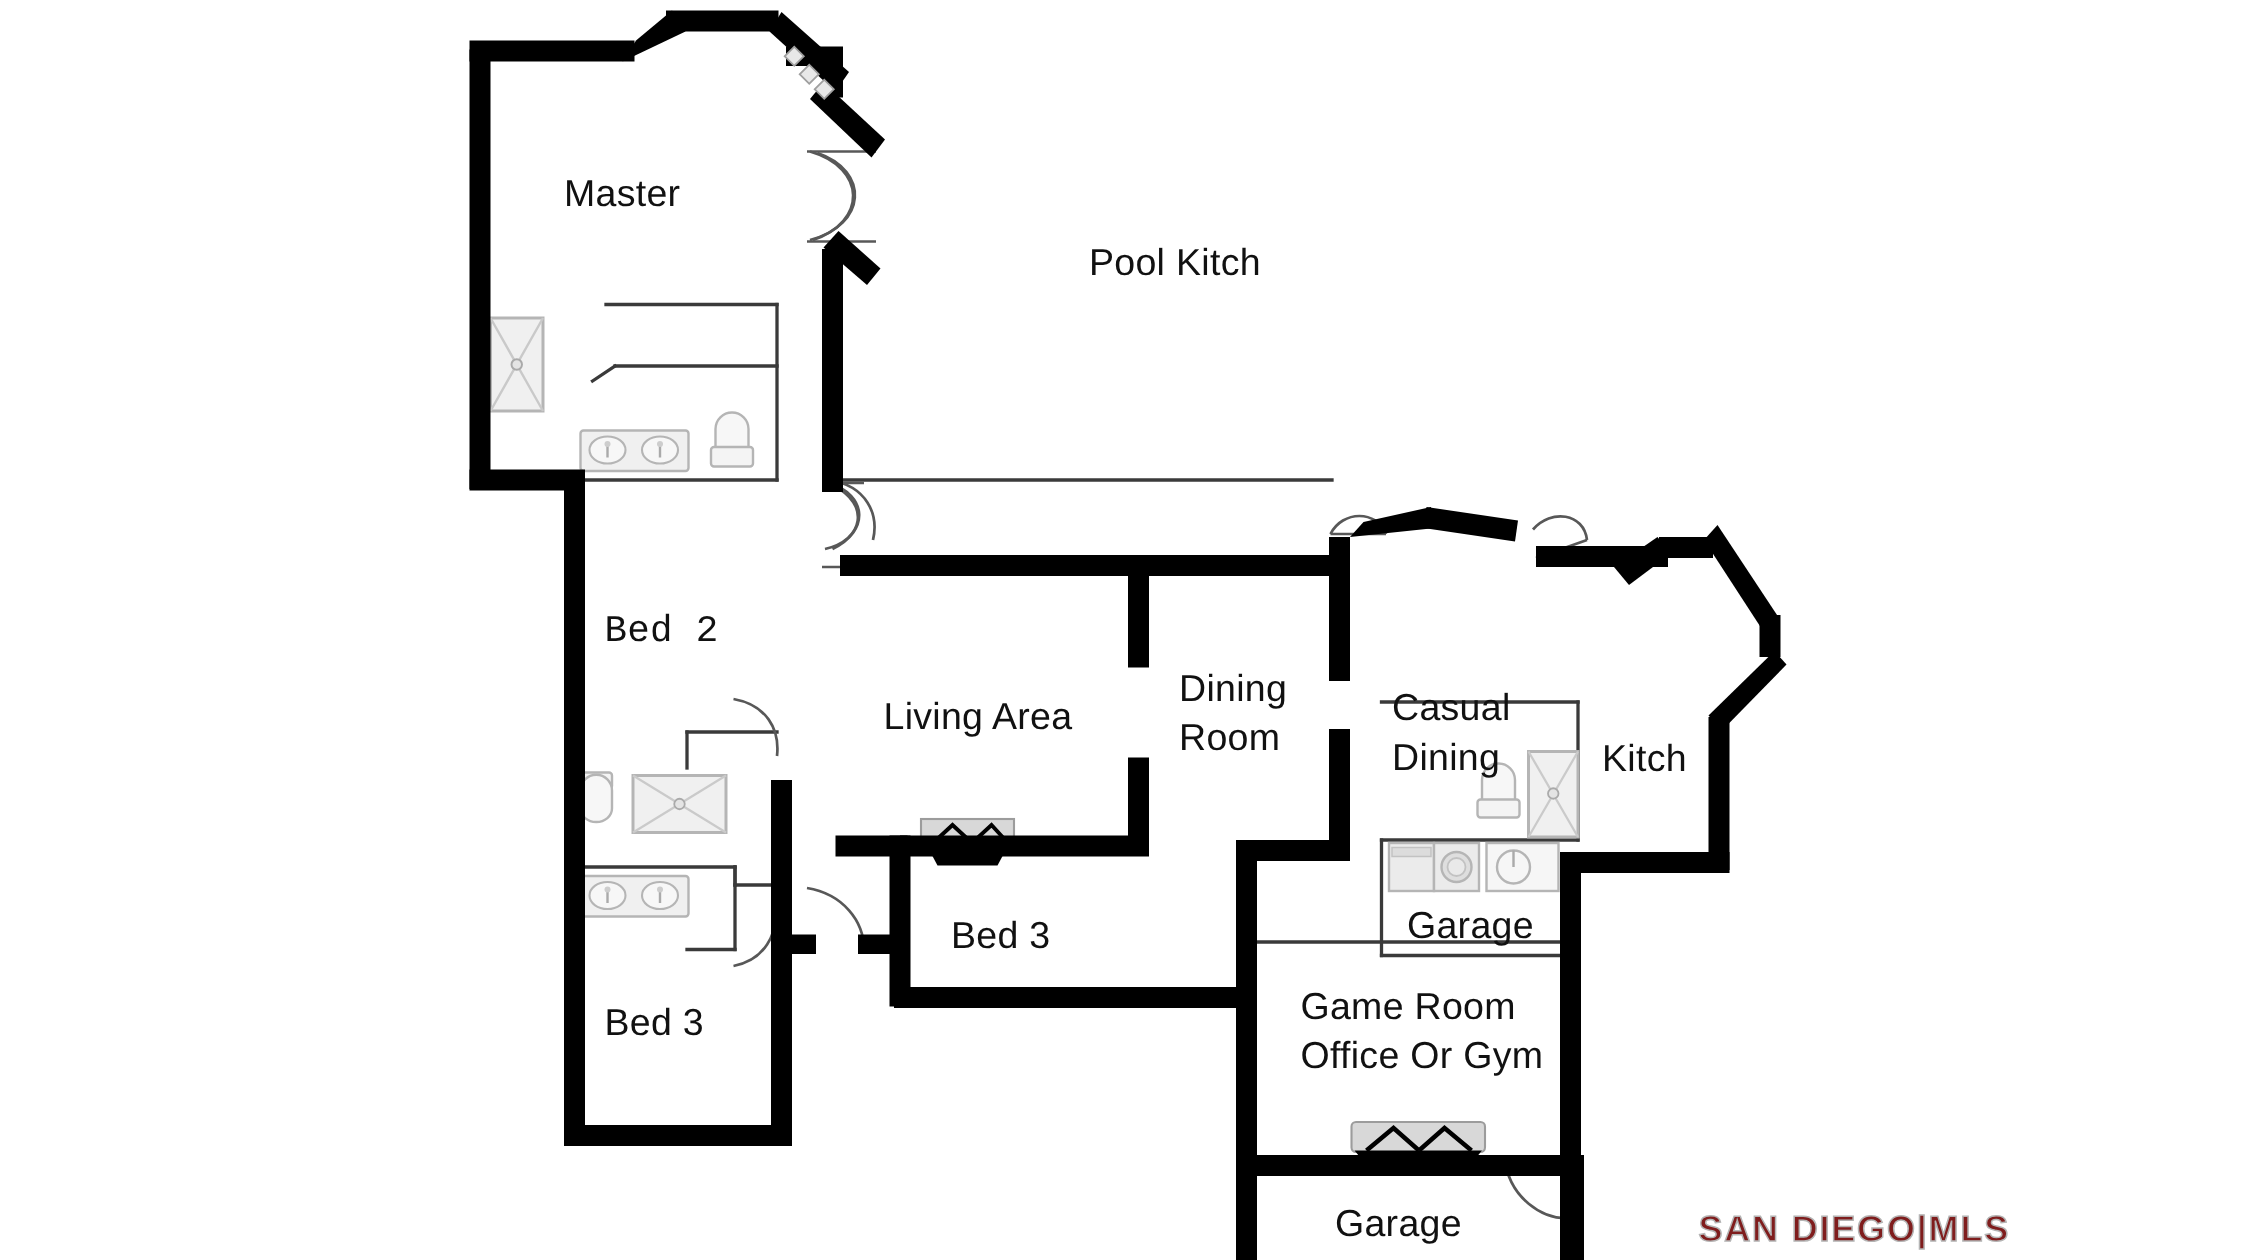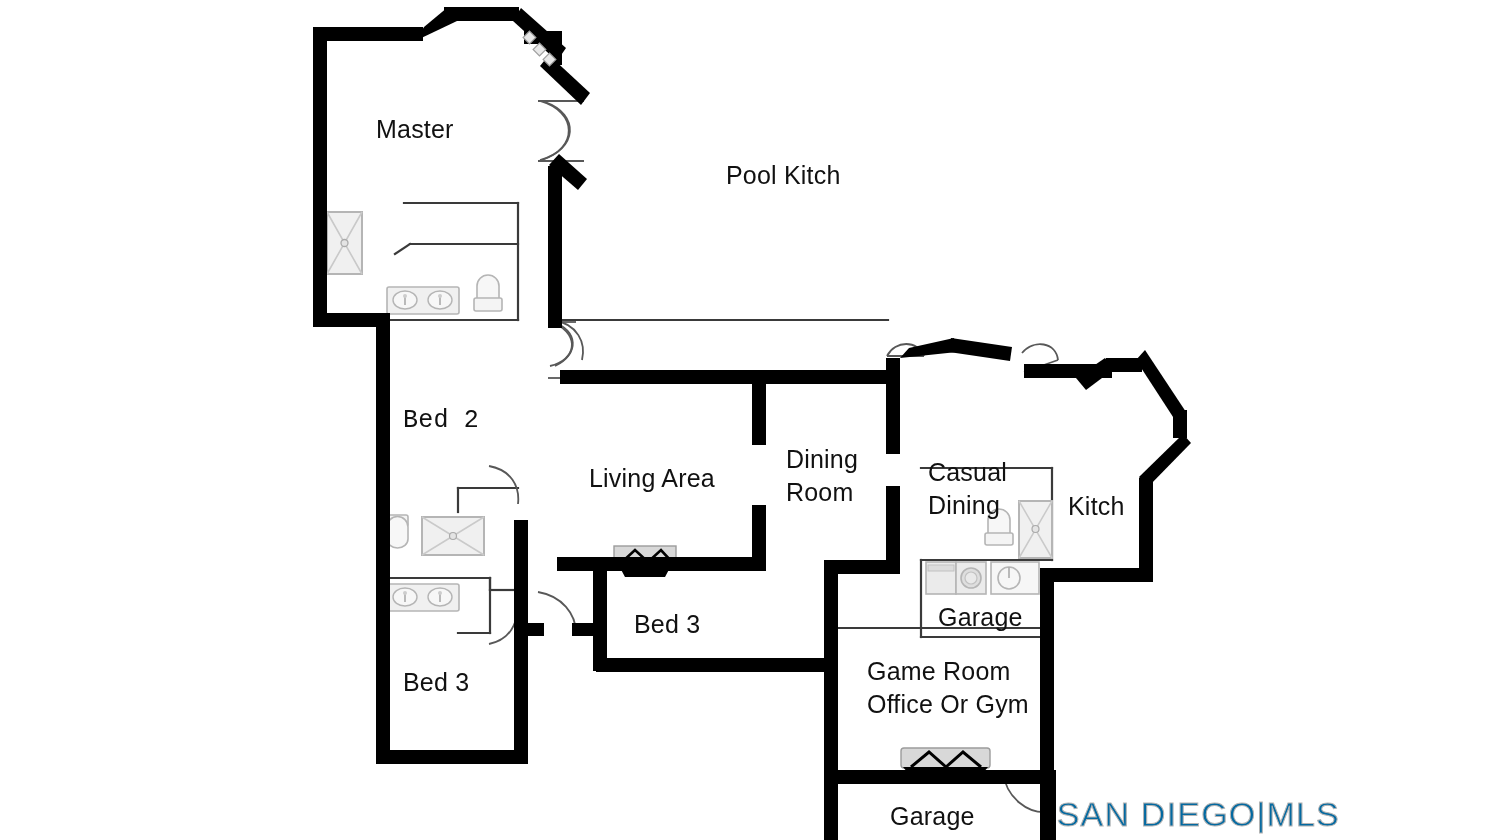--- a/index.html
+++ b/index.html
@@ -18,25 +18,25 @@
     line-height:34px;
     white-space:pre;
     letter-spacing:0.2px;
     font-weight:400;
     -webkit-font-smoothing:antialiased;
   }
   .room-label.two-line{line-height:33px;}
   #watermark{
     position:absolute;
     right:8px;bottom:6px;
-    font-size:34px;
+    font-size:24px;
     letter-spacing:1.2px;
-    color:#0369a1;
+    color:#7f1d1d;
     -webkit-text-stroke:1px #b4b4b4;
-    font-weight:400;
+    font-weight:700;
     white-space:pre;
     font-family:"Liberation Sans","DejaVu Sans",sans-serif;
   }
 </style>
 </head>
 <body>
 
 <div id="plan-root">
 
   <svg id="plan-svg" viewBox="0 0 1494 840">

